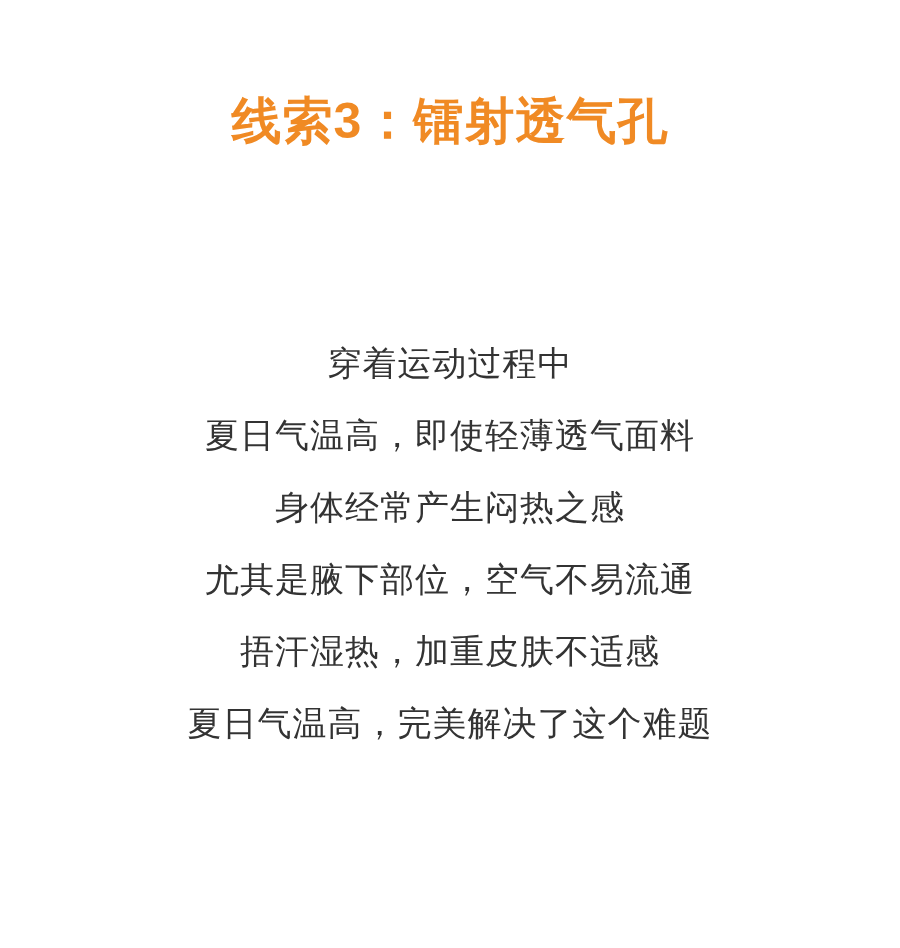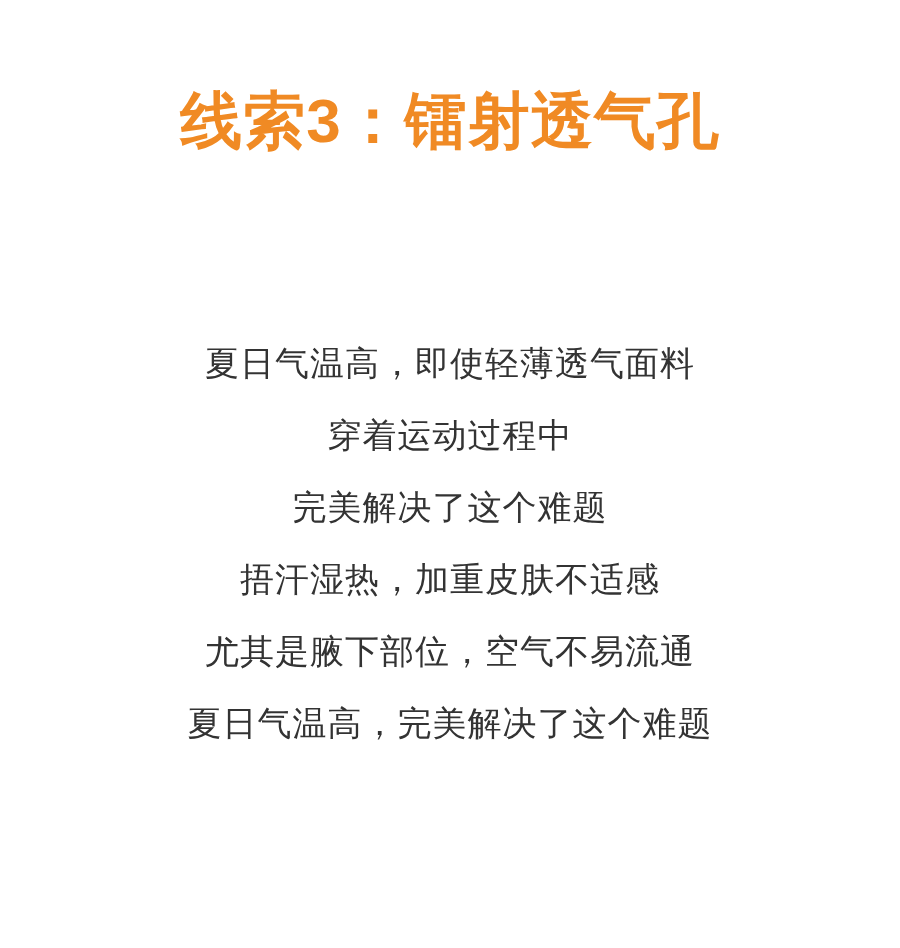--- a/index.html
+++ b/index.html
@@ -16,21 +16,21 @@
   .page {
     position: relative;
     width: 900px;
     height: 948px;
     background: var(--page-bg);
     overflow: hidden;
   }
   .title {
     padding-top: 94px;
     text-align: center;
-    font-size: 62px;
+    font-size: 50px;
     line-height: 54px;
     font-weight: 700;
     letter-spacing: 1px;
     color: var(--accent);
   }
   .content {
     margin-top: 179px;
   }
   .content .line {
     height: 72px;
@@ -44,25 +44,25 @@
   }
 </style>
 </head>
 <body>
 
 <div class="page">
   <h1 class="title">线索3：镭射透气孔</h1>
 
   <div class="content">
 
+      <p class="line">穿着运动过程中</p>
+
       <p class="line">夏日气温高，即使轻薄透气面料</p>
 
-      <p class="line">穿着运动过程中</p>
+      <p class="line">身体经常产生闷热之感</p>
 
-      <p class="line">完美解决了这个难题</p>
+      <p class="line">尤其是腋下部位，空气不易流通</p>
 
       <p class="line">捂汗湿热，加重皮肤不适感</p>
-
-      <p class="line">尤其是腋下部位，空气不易流通</p>
 
       <p class="line">夏日气温高，完美解决了这个难题</p>
     </div>
 </div>
 
 </body></html>

